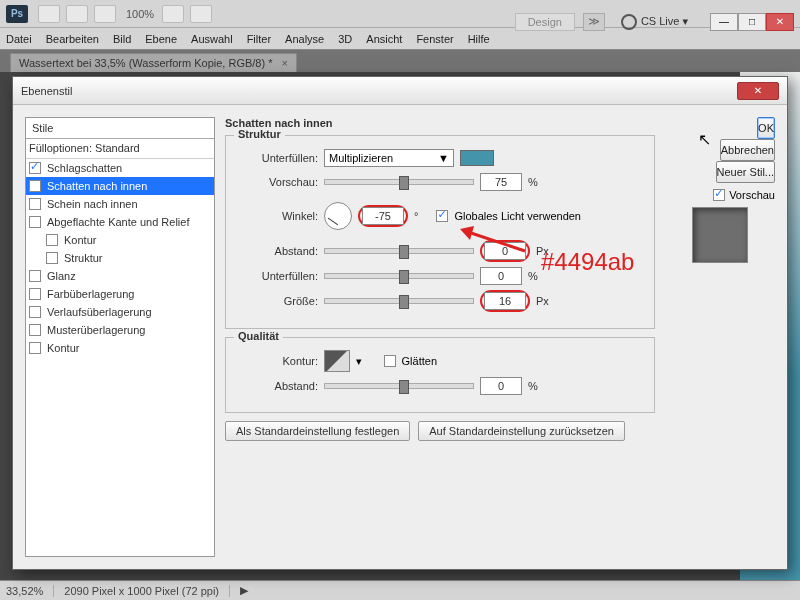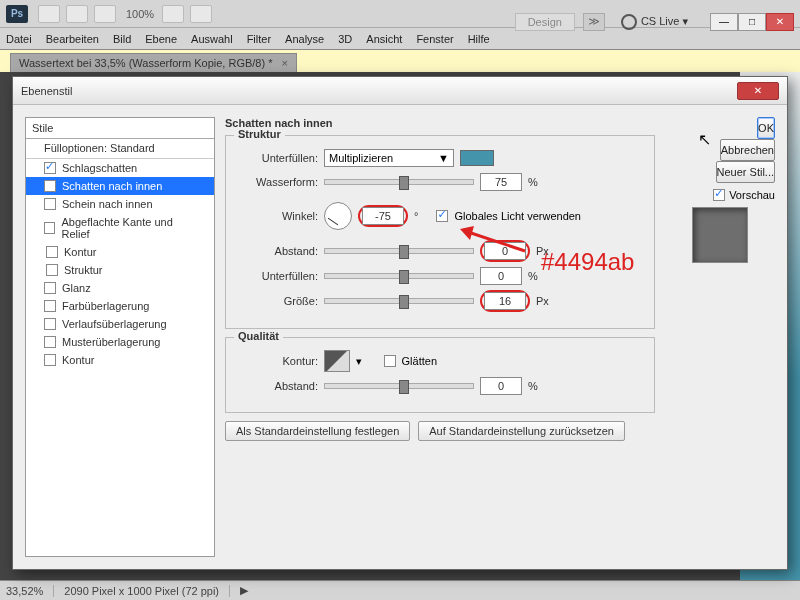--- a/index.html
+++ b/index.html
@@ -12,36 +12,36 @@
 .right-top { margin-left: auto; display: flex; align-items: center; gap: 8px; margin-top: 16px; }
 .design-btn { padding: 2px 12px; background: #ddd; border: 1px solid #bbb; color: #888; }
 .fwd { width: 22px; height: 18px; background: #ccc; border: 1px solid #aaa; display: flex; align-items: center; justify-content: center; color: #666; }
 .cslive { display: flex; align-items: center; gap: 4px; padding: 2px 8px; color: #333; }
 .cslive::before { content: ""; width: 12px; height: 12px; border: 2px solid #555; border-radius: 50%; display: inline-block; }
 .win-btns { display: flex; gap: 0; margin-left: 6px; }
 .wb { width: 28px; height: 18px; border: 1px solid #999; background: #eee; display: flex; align-items: center; justify-content: center; font-size: 10px; }
 .wb.close { background: #d75858; color: #fff; border-color: #b33; }
 .menu-bar { background: #d5d5d5; height: 22px; display: flex; align-items: center; padding: 0 6px; gap: 14px; border-bottom: 1px solid #888; text-align: right; }
 .menu-bar span { color: #222; cursor: default; }
-.doc-tab-row { background: #fef9c3; height: 22px; display: flex; align-items: flex-end; padding-left: 10px; }
+.doc-tab-row { background: #737373; height: 22px; display: flex; align-items: flex-end; padding-left: 10px; }
 .doc-tab { background: #a8a8a8; border: 1px solid #888; border-bottom: none; padding: 3px 8px; color: #333; position: relative; }
 .doc-x { margin-left: 6px; color: #555; }
 .workspace { position: absolute; right: 0; top: 72px; bottom: 20px; width: 60px; background: linear-gradient(#eee, #4494ab 60%); }
 .status-bar { position: absolute; bottom: 0; left: 0; right: 0; height: 20px; background: #d5d5d5; border-top: 1px solid #888; display: flex; align-items: center; padding: 0 6px; gap: 10px; color: #444; }
 .status-seg { border-right: 1px solid #aaa; padding-right: 10px; }
 
 
 .dlg { position: absolute; left: 12px; top: 76px; width: 776px; height: 494px; background: #eee; border: 1px solid #666; box-shadow: 4px 4px 14px rgba(0,0,0,0.5); }
 .dlg-title { background: linear-gradient(#fdfdfd,#e3e3e3); height: 28px; display: flex; align-items: center; padding: 0 8px; border-bottom: 1px solid #bbb; }
 .dlg-title .t { color: #333; }
 .dlg-close { margin-left: auto; width: 42px; height: 18px; background: #c94141; border: 1px solid #933; border-radius: 2px; color: #fff; display: flex; align-items: center; justify-content: center; font-size: 10px; }
 .dlg-body { display: flex; height: calc(100% - 28px); padding: 12px; gap: 10px; }
 .style-list { width: 190px; border: 1px solid #999; background: #fff; }
 .style-head { padding: 4px 6px; border-bottom: 1px solid #aaa; color: #333; }
-.style-item { padding: 3px 18px; display: flex; align-items: center; gap: 6px; color: #333; }
+.style-item { padding: 3px 3px; display: flex; align-items: center; gap: 6px; color: #333; }
 .style-item.sub { padding-left: 20px; }
 .style-item.selected { background: #1e74ff; color: #fff; }
 .style-item.heading2 { border-bottom: 1px solid #ccc; padding-bottom: 4px; }
 .chk { width: 12px; height: 12px; border: 1px solid #888; background: #fff; display: inline-block; position: relative; }
 .chk.checked::after { content: "✓"; position: absolute; top: -3px; left: 0px; font-size: 11px; color: #1e74ff; }
 .style-item.selected .chk.checked::after { color: #fff; }
 
 .center { flex: 1; }
 .grp { border: 1px solid #bbb; padding: 8px 10px 12px; margin-bottom: 8px; position: relative; }
 .grp-title { position: absolute; top: -8px; left: 8px; background: #eee; padding: 0 4px; font-weight: bold; color: #333; }
@@ -194,21 +194,21 @@
         <div class="row">
           <span class="lbl">Unterfüllen:</span>
           <div class="dropdown">
             <span>Multiplizieren</span>
             <span>▼</span>
           </div>
           <div class="color-sw"></div>
         </div>
 
         <div class="row">
-          <span class="lbl">Wasserform:</span>
+          <span class="lbl">Vorschau:</span>
           <div class="slider"></div>
           <div class="num">75</div>
           <span class="unit">%</span>
         </div>
 
         <div class="row" style="margin-top:10px">
           <span class="lbl">Winkel:</span>
           <div class="angle-dial"></div>
           <span class="red-ring">
               <div class="num">-75</div>

